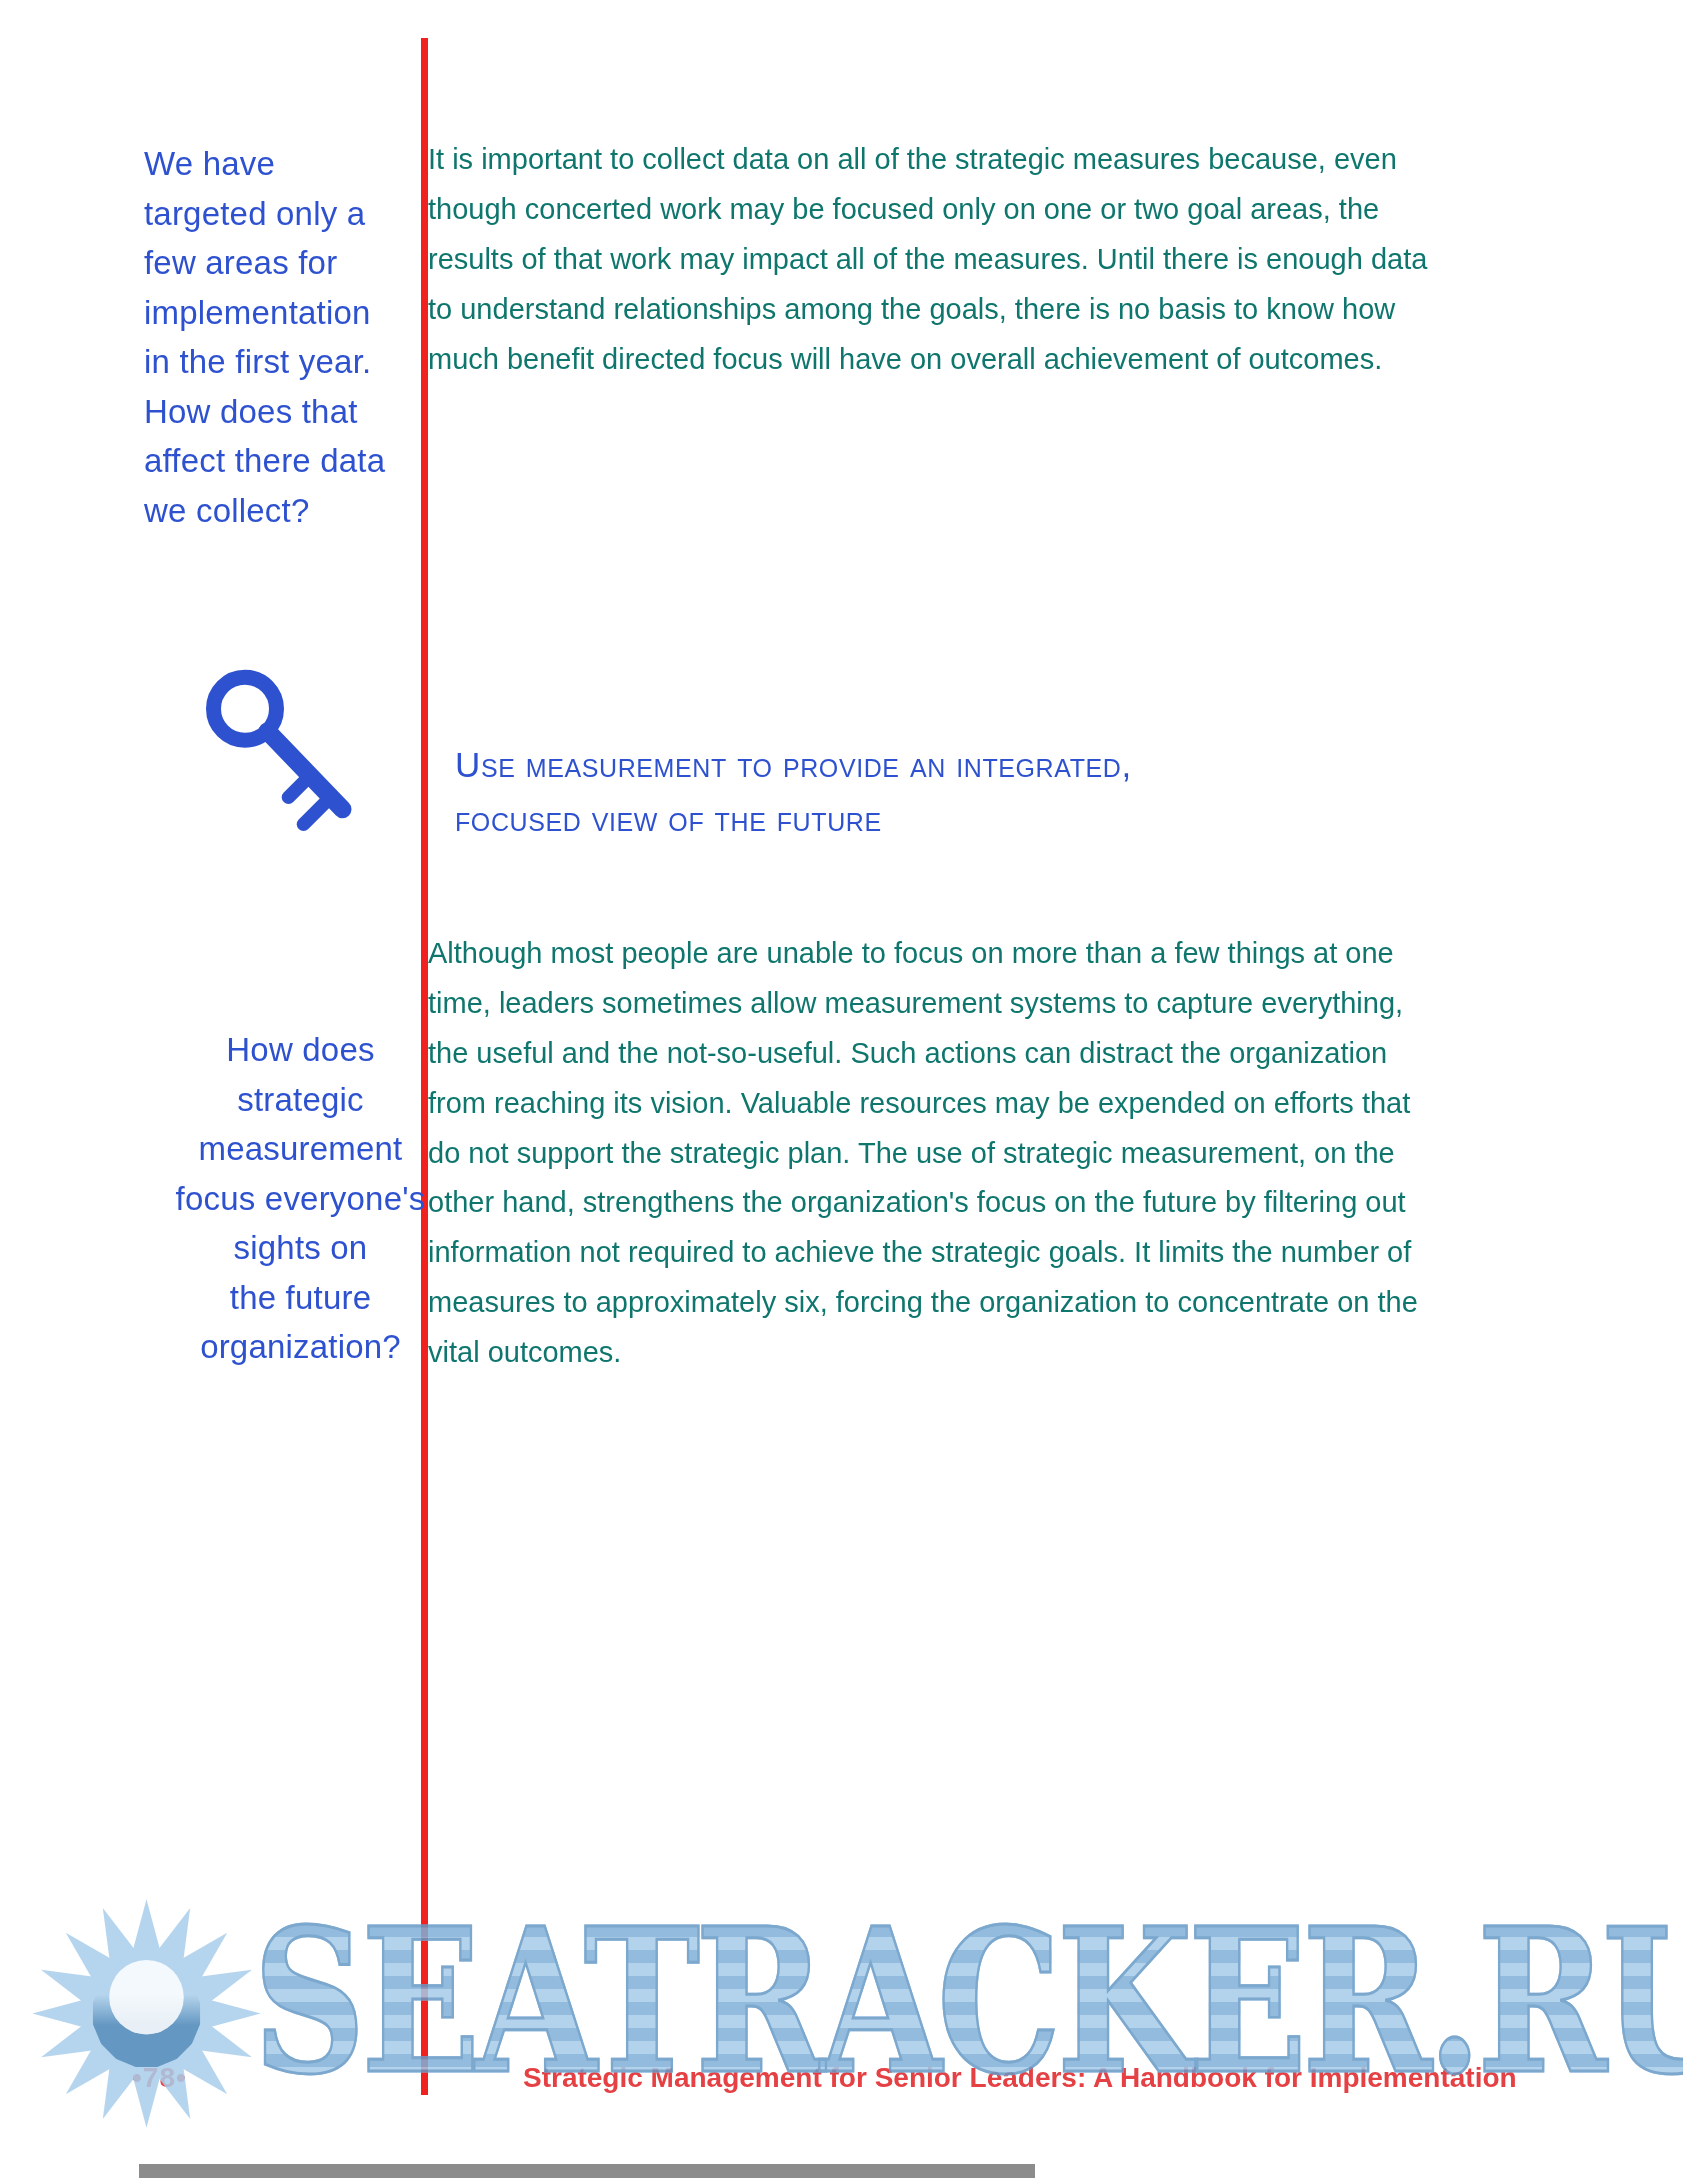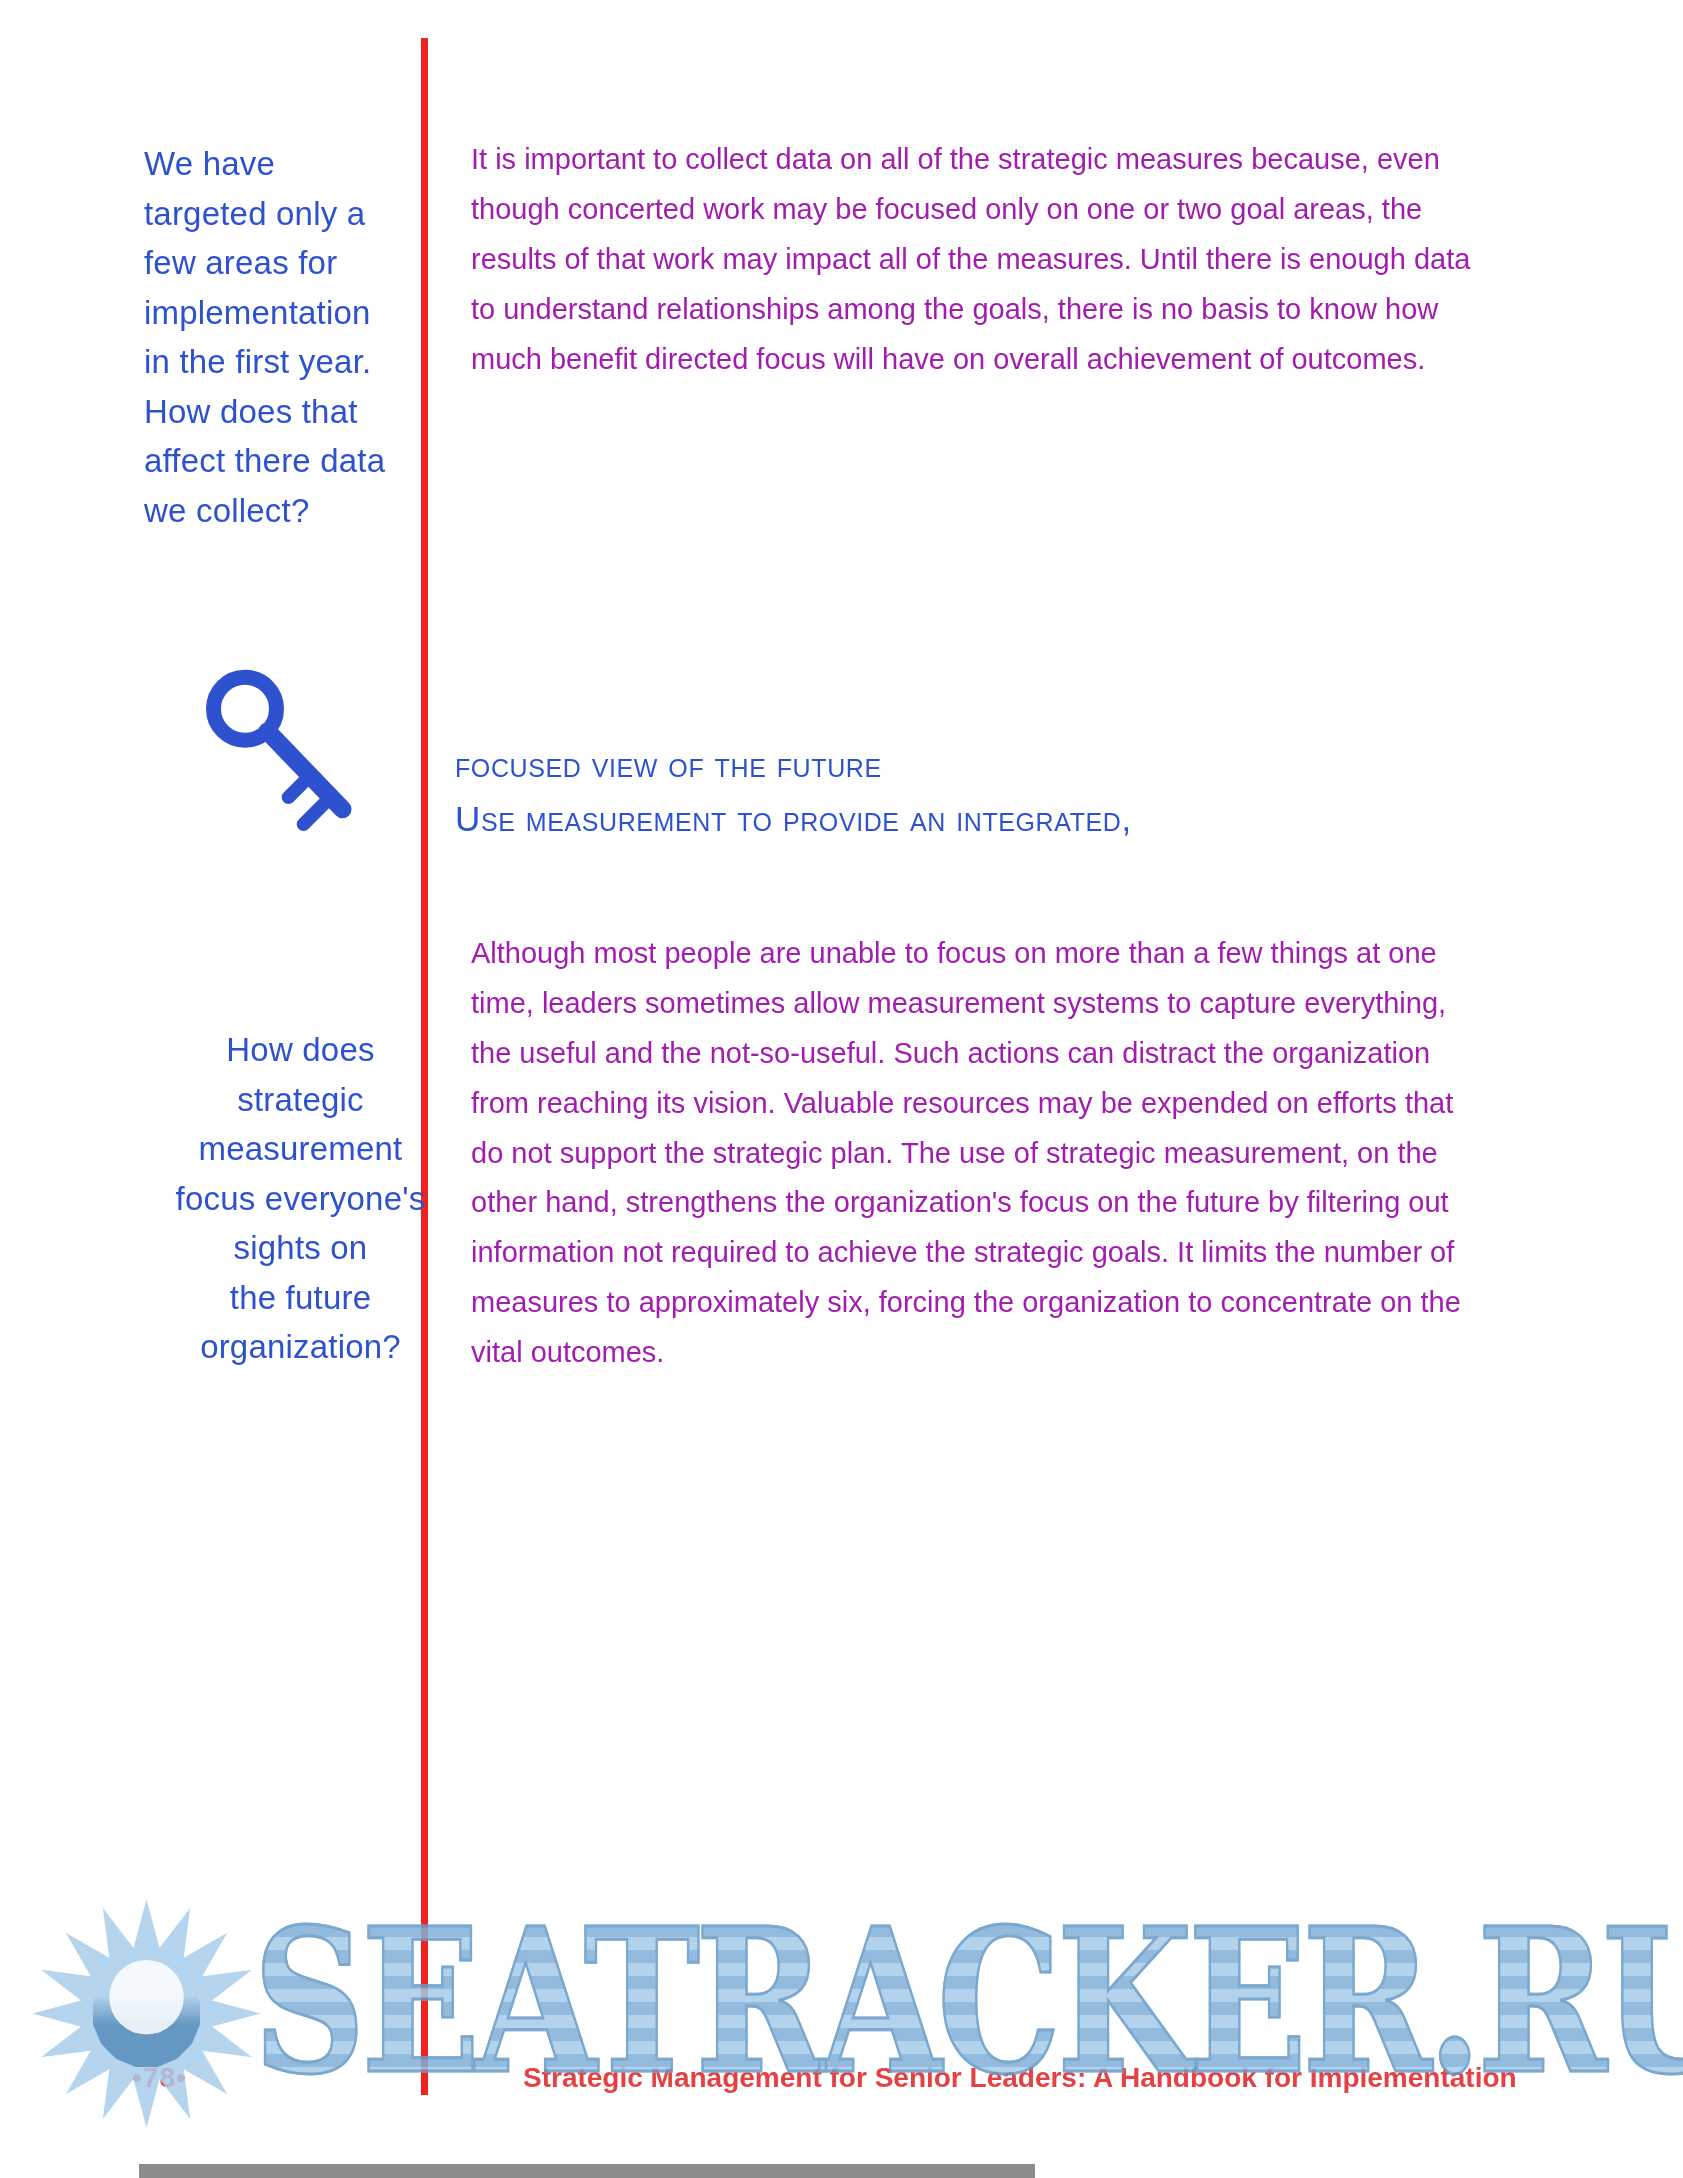--- a/index.html
+++ b/index.html
@@ -29,22 +29,22 @@
     letter-spacing:0.2px;
   }
   .q1{left:144px;top:139px;width:307px;}
   .q2{left:137px;top:1025px;width:327px;text-align:center;}
   .key-wrap{
     position:absolute;left:191px;top:661px;width:180px;height:193px;
     color:var(--blue);
   }
   .key-wrap svg{width:100%;height:100%;}
   .para{
-    position:absolute;left:471px;width:1005px;
-    color:#a21caf;
+    position:absolute;left:428px;width:1005px;
+    color:#0f766e;
     font-size:29px;
     line-height:1.72;
   }
   .p1{top:135px;}
   .p2{top:929px;}
   .heading{
     position:absolute;left:455px;top:738px;width:891px;
     color:var(--blue);
     font-variant:small-caps;
     font-size:35px;
@@ -121,22 +121,22 @@
 strategic
 measurement
 focus everyone's
 sights on
 the future
 organization?</div>
 
 <div class="para p1">It is important to collect data on all of the strategic measures because, even though concerted work may be focused only on one or two goal areas, the results of that work may impact all of the measures.  Until there is enough data to understand relationships among the goals, there is no basis to know how much benefit directed focus will have on overall achievement of outcomes.</div>
 
 <div class="heading">
+  <div>Use measurement to provide an integrated,</div>
   <div>focused view of the future</div>
-  <div>Use measurement to provide an integrated,</div>
 </div>
 
 <div class="para p2">Although most people are unable to focus on more than a few things at one time, leaders sometimes allow measurement systems to capture everything, the useful and the not-so-useful.  Such actions can distract the organization from reaching its vision. Valuable resources may be expended on efforts that do not support the strategic plan.  The use of strategic measurement, on the other hand, strengthens the organization's focus on the future by filtering out information not required to achieve the strategic goals.  It limits the number of measures to approximately six, forcing the organization to concentrate on the vital outcomes.</div>
 
 <div class="page-num">•78•</div>
 
 <div class="footer-text">Strategic Management for Senior Leaders: A Handbook for Implementation</div>
 
 <div class="watermark">
   <div class="wm-sun">

